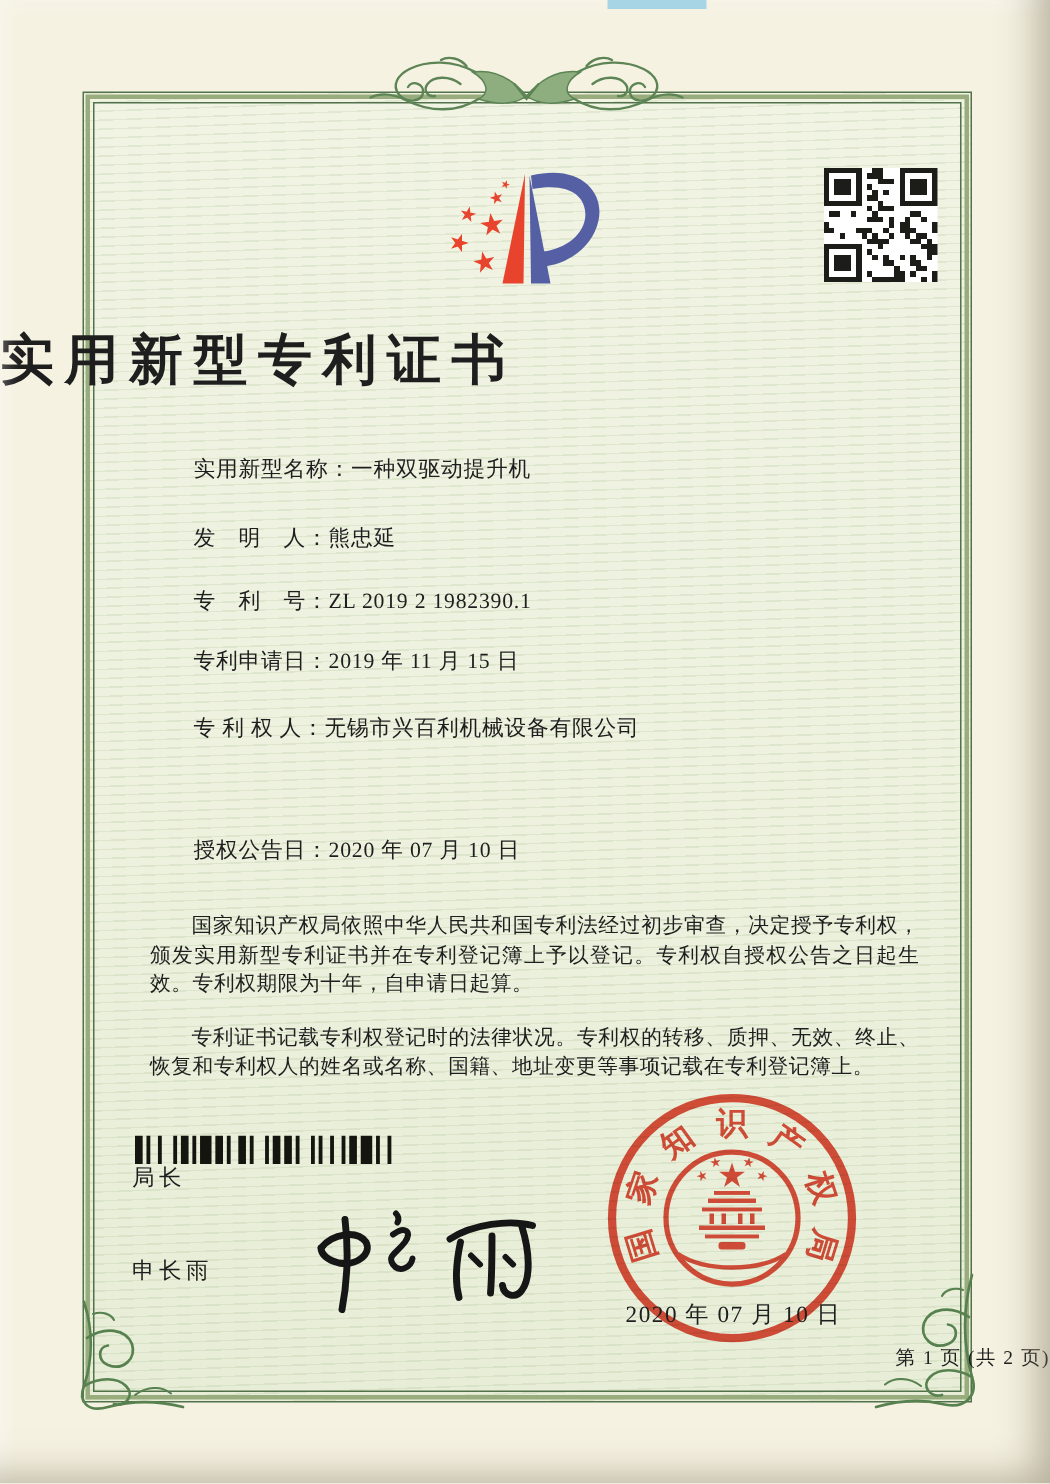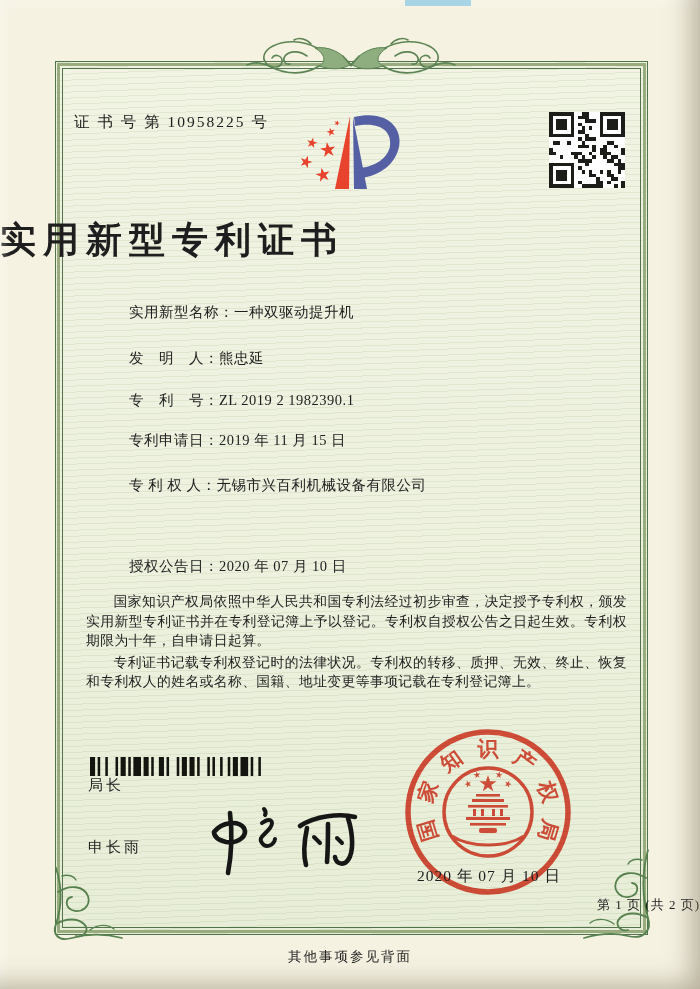--- a/index.html
+++ b/index.html
@@ -29,21 +29,21 @@
   
   .abs{position:absolute; z-index:10;}
   .cert-no{left:74px; top:112px; font-size:15.5px; letter-spacing:2px;}
   .title{left:0; top:216px; width:700px; text-align:left;
          font-size:36px; font-weight:bold; letter-spacing:7px;}
   .row{left:88px; width:560px; font-size:14.5px; letter-spacing:.5px; white-space:nowrap;}
   .row .lbl{display:inline-block; min-width:83px;margin-left:41px;}
   .grant2{position:absolute; left:230px; top:0;}
   .paras{left:84px; top:591px; width:545px; font-size:13.8px; line-height:19.6px;
          text-align:justify; letter-spacing:.4px;}
-  .paras p{margin:2px; text-indent:2em;font-family:Liberation Mono, monospace;}
+  .paras p{margin:16px; text-indent:2em;}
   .director{left:88px; font-size:15px; letter-spacing:3px;}
   .footer-page{left:0; top:896px; width:700px; text-align:right; font-size:13px; letter-spacing:1px;}
   .back-note{left:0; top:948px; width:700px; text-align:center; font-size:13.5px; letter-spacing:2px; z-index:40;}
   .seal-date{left:417px; top:866px; font-size:15.5px; letter-spacing:1px; z-index:22;}
   .seal-svg{left:400px; top:724px; z-index:20; mix-blend-mode:multiply;}
   .sig-svg{left:200px; top:780px; z-index:12;}
   .qr-svg{left:549px; top:112px;}
   .logo-svg{left:292px; top:99px;}
   .barcode-svg{left:90px; top:757px;}
 </style>
@@ -83,21 +83,20 @@
   <svg class="orn" style="left:582px; top:848px;" width="80" height="100" viewBox="0 0 80 100">
     <g stroke="#57814f" fill="none" stroke-width="1.8" stroke-linecap="round">
       <path d="M66,2 C60,24 60,48 66,70 C70,82 62,92 46,88 C30,84 16,86 2,90"></path>
       <path d="M64,30 C52,22 38,24 34,34 C31,44 40,52 50,48 C57,45 57,36 50,35"></path>
       <path d="M66,70 C56,64 44,64 38,70 C32,76 38,84 46,82"></path>
       <path d="M32,76 C24,70 14,70 8,75" stroke-width="1.4"></path>
       <path d="M60,12 C54,10 48,12 46,16" stroke-width="1.4"></path>
     </g>
   </svg>
 
-  <div class="abs cert-no">证 书 号 第 10958225 号</div>
 
   <svg class="abs logo-svg" width="112" height="94" viewBox="0 0 112 94">
     <defs>
       <path id="star" d="M0,-1 L0.588,0.809 L-0.951,-0.309 L0.951,-0.309 L-0.588,0.809 Z"></path>
     </defs>
     <polygon points="58,17 43,90 57,90" fill="#e8432c"></polygon>
     <polygon points="61,18 62,90 75,90" fill="#5560a4"></polygon>
     <path d="M62,18 C96,10 111,30 107,48 C103,66 87,77 69,79 L67,69 C83,68 96,59 98,47 C100,33 89,22 63,27 Z" fill="#5560a4"></path>
     <g fill="#e8432c">
       <use href="#star" transform="translate(45,24) scale(3) rotate(20)"></use>
@@ -315,15 +314,14 @@
           <rect x="79" y="104" width="18" height="5" rx="2"></rect>
         </g>
         <path d="M52,112 C70,124 106,124 124,112" fill="none" stroke-width="3"></path>
       </g>
     </g>
   </svg>
 
   <div class="abs seal-date">2020 年 07 月 10 日</div>
 
   <div class="abs footer-page">第 1 页 (共 2 页)</div>
-  <div class="abs back-note">其他事项参见背面</div>
 
 </div>
 
 </body></html>

